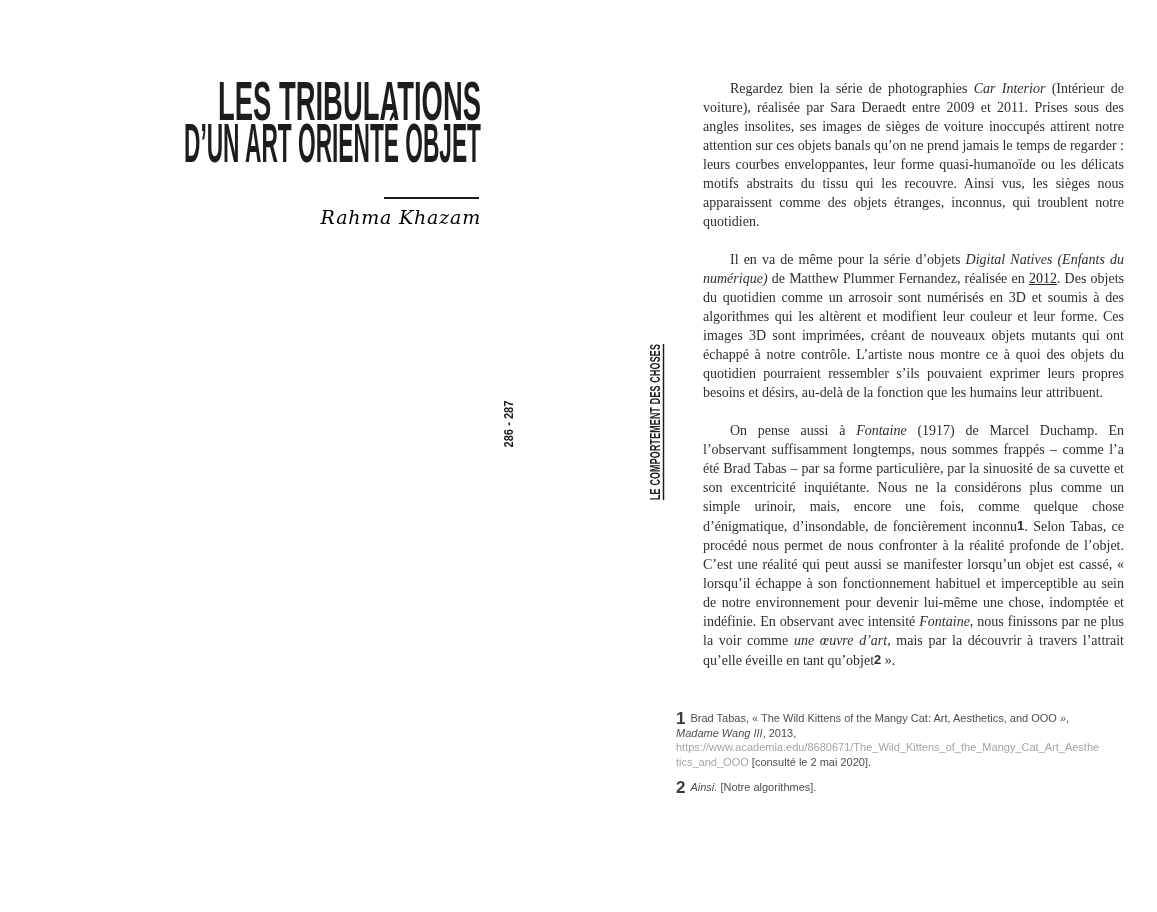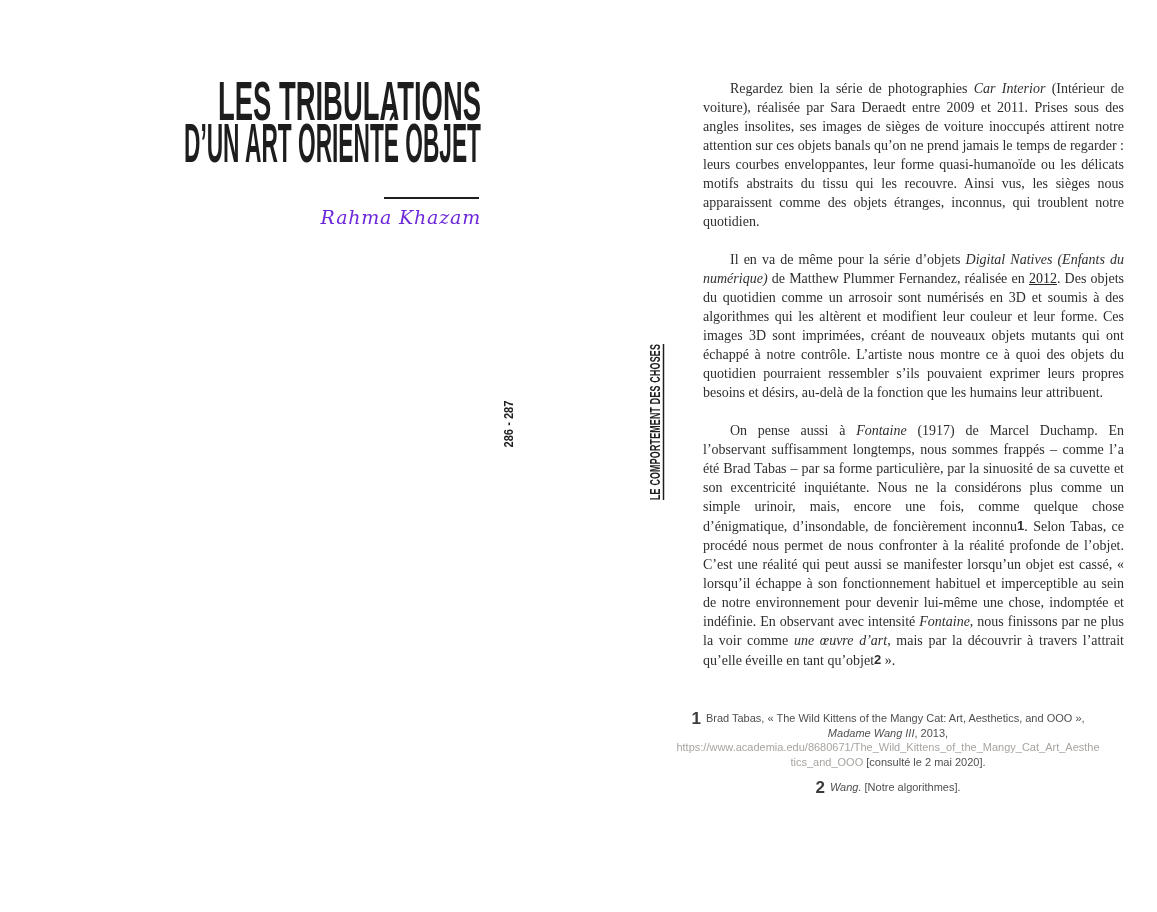--- a/index.html
+++ b/index.html
@@ -31,21 +31,21 @@
   }
 
   .author {
     position: absolute;
     top: 206px;
     right: 676px;
     font-family: "DejaVu Serif", "Liberation Serif", serif;
     font-style: italic;
     font-size: 19px;
     letter-spacing: 0.8px;
-    color: #6d28d9;
+    color: #000000;
     white-space: nowrap;
   }
 
   
   .vert-svg { position: absolute; }
   .vert-svg text {
     font-family: "Liberation Sans", sans-serif;
     font-weight: bold;
     fill: #1d1d1d;
   }
@@ -87,21 +87,21 @@
   
   .footnotes {
     position: absolute;
     left: 676px;
     top: 711px;
     width: 424px;
     font-family: "Liberation Sans", sans-serif;
     font-size: 11px;
     line-height: 14.5px;
     color: #4f4f4f;
-    text-align: center;
+    text-align: left;
   }
   .footnote { margin: 0; }
   .footnote + .footnote { margin-top: 11px; }
   .fn-num {
     font-size: 17px;
     font-weight: bold;
     line-height: 11px;
     vertical-align: -2px;
     margin-right: 5px;
     color: #3c3c3c;
@@ -138,17 +138,17 @@
     <p><span>Il en va de même pour la série d’objets </span><span class="it">Digital Natives (Enfants du numérique)</span><span> de Matthew Plummer Fernandez, réalisée en </span><span class="year-link">2012</span><span>. Des objets du quotidien comme un arrosoir sont numérisés en 3D et soumis à des algorithmes qui les altèrent et modifient leur couleur et leur forme. Ces images 3D sont imprimées, créant de nouveaux objets mutants qui ont échappé à notre contrôle. L’artiste nous montre ce à quoi des objets du quotidien pourraient ressembler s’ils pouvaient exprimer leurs propres besoins et désirs, au-delà de la fonction que les humains leur attribuent.</span></p>
 
     <p><span>On pense aussi à </span><span class="it">Fontaine</span><span> (1917) de Marcel Duchamp. En l’observant suffisamment longtemps, nous sommes frappés – comme l’a été Brad Tabas – par sa forme particulière, par la sinuosité de sa cuvette et son excentricité inquiétante. Nous ne la considérons plus comme un simple urinoir, mais, encore une fois, comme quelque chose d’énigmatique, d’insondable, de foncièrement inconnu</span><span class="fnref">1</span><span>. Selon Tabas, ce procédé nous permet de nous confronter à la réalité profonde de l’objet. C’est une réalité qui peut aussi se manifester lorsqu’un objet est cassé, « lorsqu’il échappe à son fonctionnement habituel et imperceptible au sein de notre environnement pour devenir lui-même une chose, indomptée et indéfinie. En observant avec intensité </span><span class="it">Fontaine</span><span>, nous finissons par ne plus la voir comme </span><span class="it">une œuvre d’art</span><span>, mais par la découvrir à travers l’attrait qu’elle éveille en tant qu’objet</span><span class="fnref">2</span><span> ».</span></p>
 
   </div>
 
   <div class="footnotes">
 
     <p class="footnote"><span class="fn-num">1</span><span>Brad Tabas, « The Wild Kittens of the Mangy Cat: Art, Aesthetics, and OOO », </span><span class="it">Madame Wang III</span><span>, 2013, </span><span class="fn-url">https://www.academia.edu/8680671/The_Wild_Kittens_of_the_Mangy_Cat_Art_Aesthetics_and_OOO</span><span> [consulté le 2 mai 2020].</span></p>
 
-    <p class="footnote"><span class="fn-num">2</span><span class="it">Wang.</span><span> [Notre algorithmes].</span></p>
+    <p class="footnote"><span class="fn-num">2</span><span class="it">Ainsi.</span><span> [Notre algorithmes].</span></p>
 
   </div>
 
 </div>
 
 </body></html>

